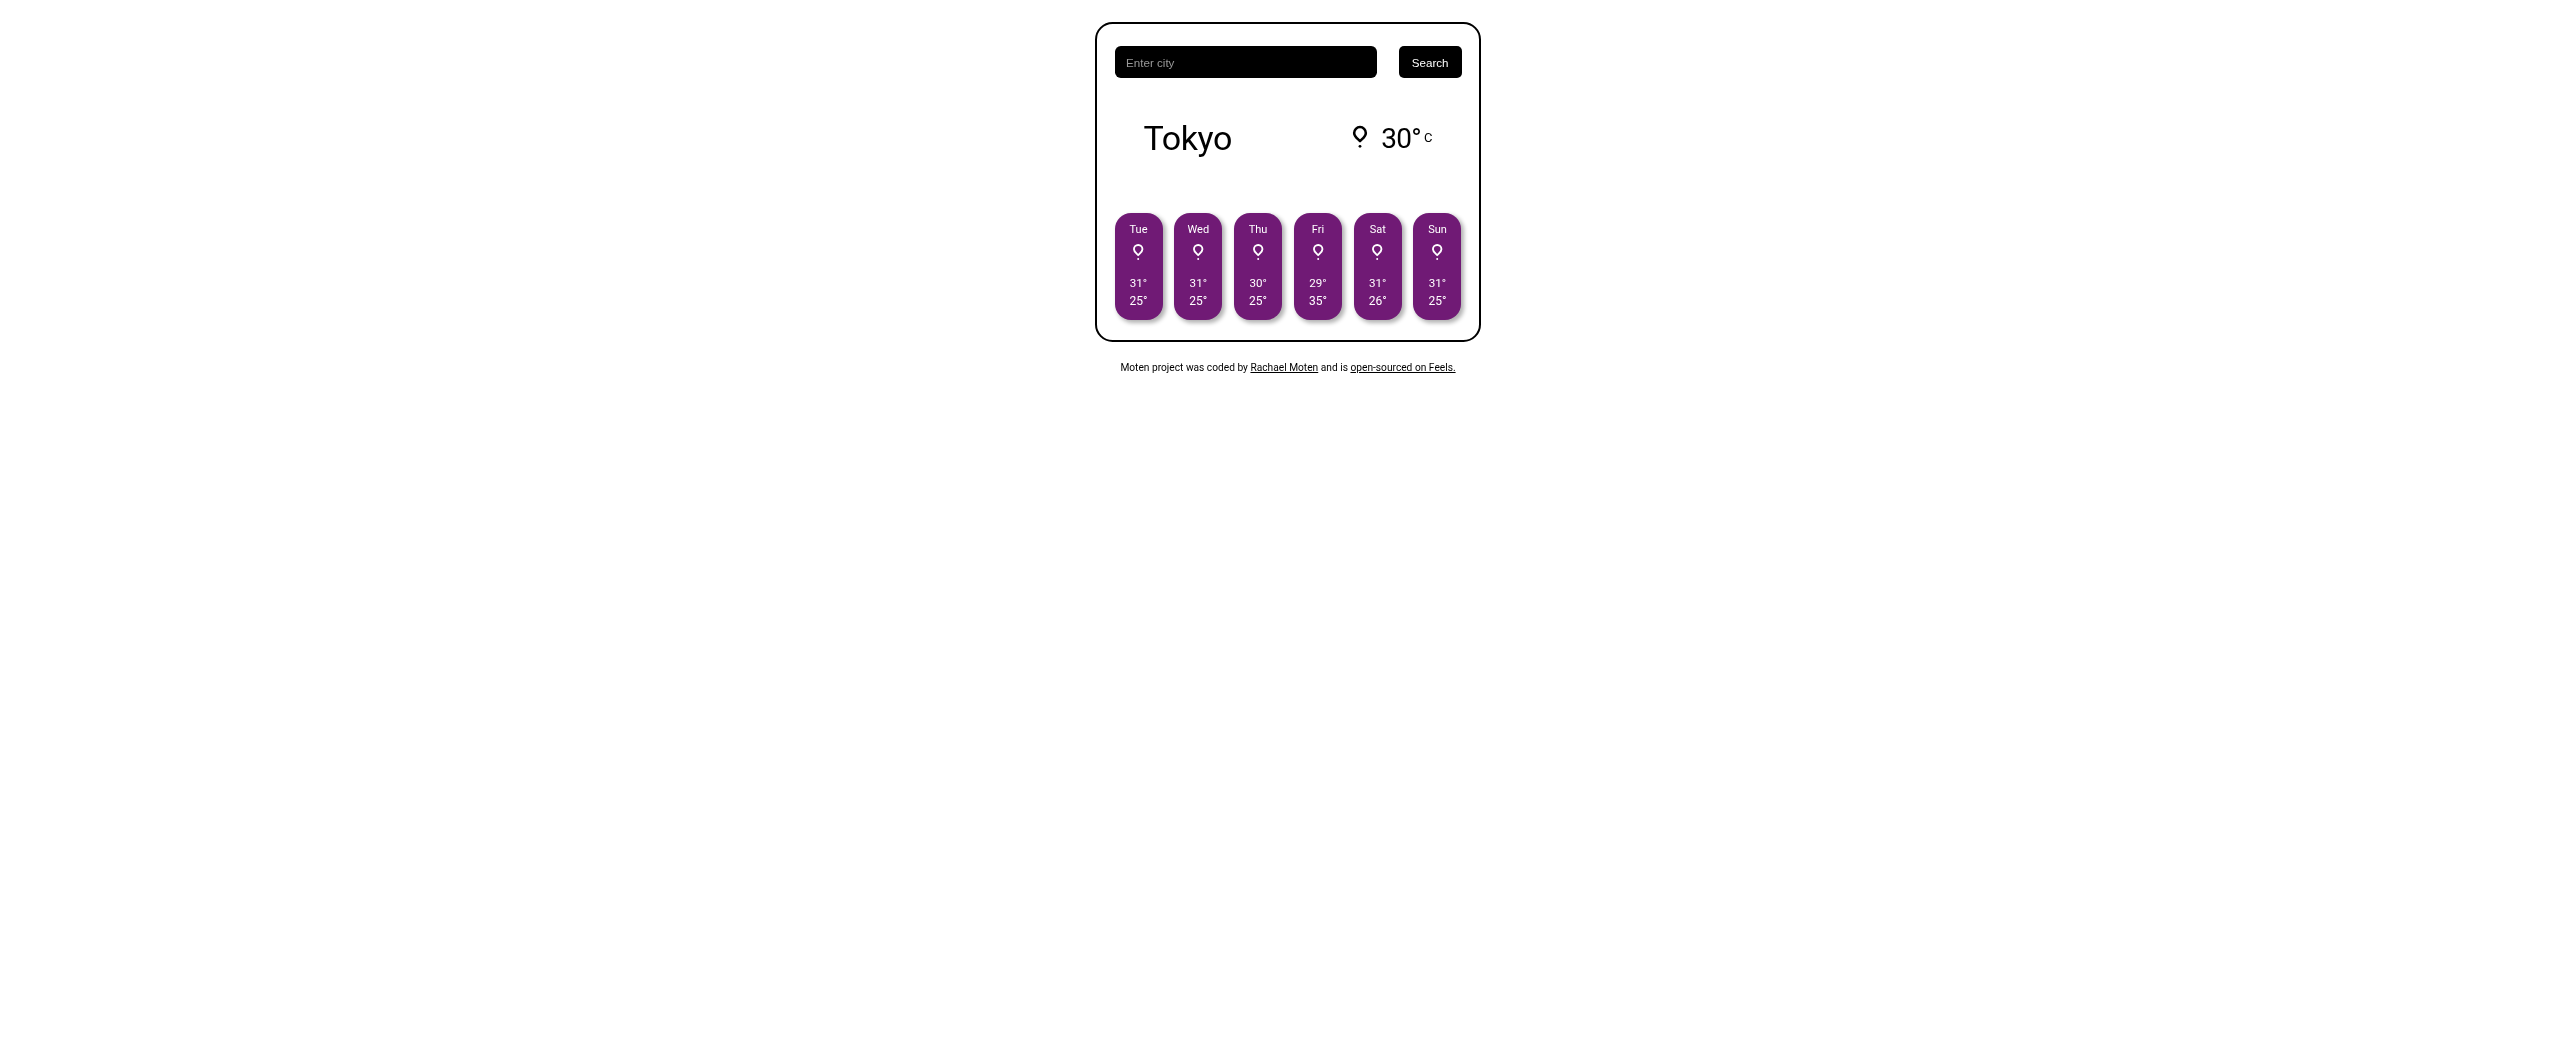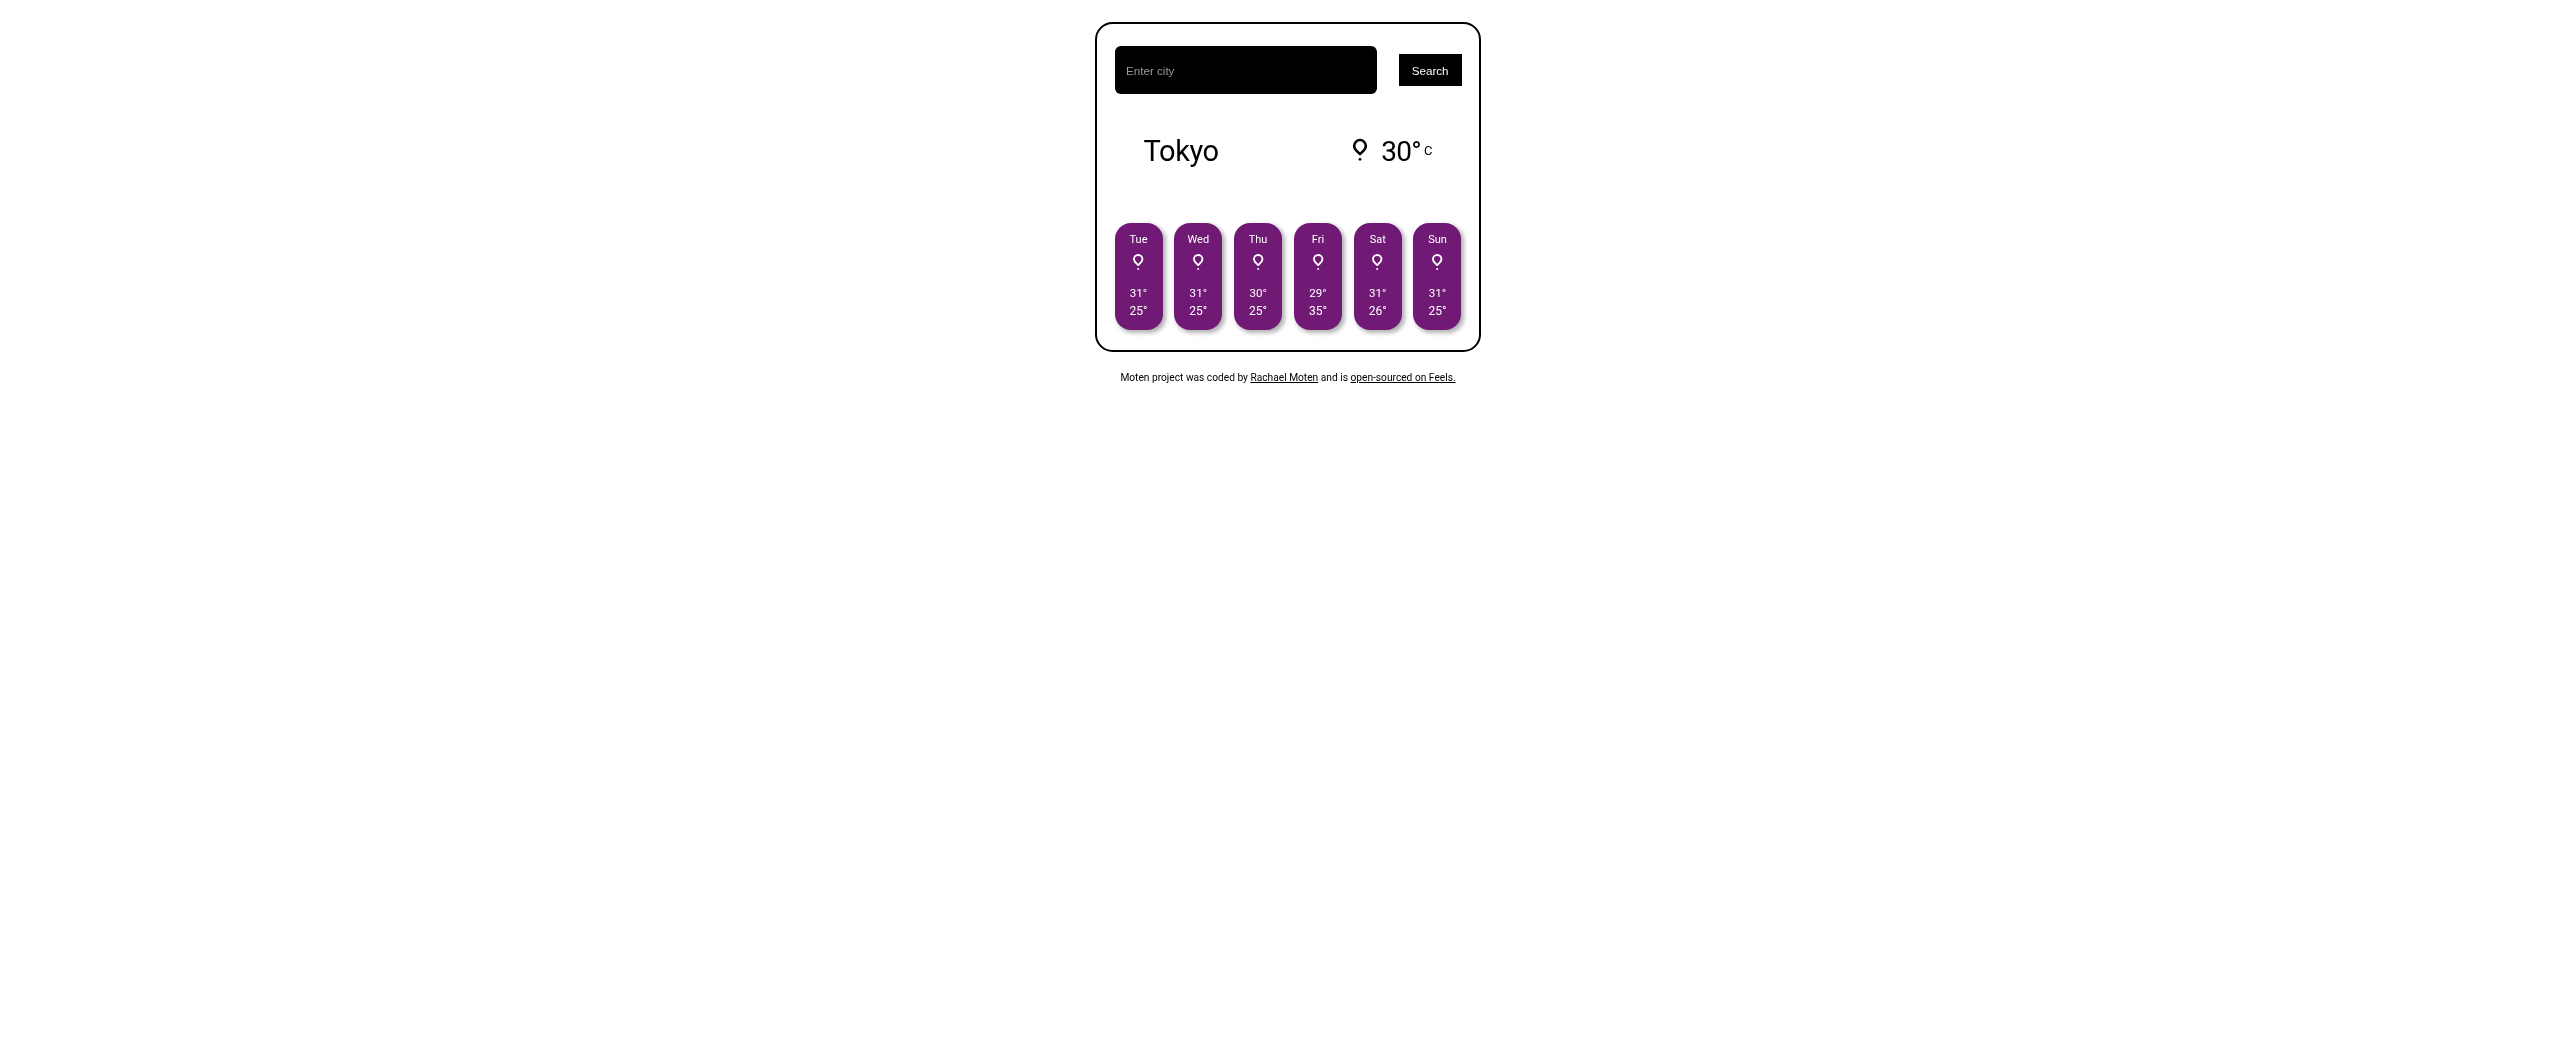--- a/index.html
+++ b/index.html
@@ -28,45 +28,45 @@
       align-items: center;
     }
     .search-input {
       flex: 1;
       background: #000;
       color: #fff;
       border: none;
       border-radius: 5.8px;
       padding: 8.7px 11.6px;
       font-size: 11.6px;
-      height: 48px;
+      height: 32px;
     }
     .search-input::placeholder {
       color: #999;
     }
     .search-button {
       background: #000;
       color: #fff;
       border: none;
-      border-radius: 0;
+      border-radius: 5px;
       padding: 8.7px 13px;
       font-size: 11.6px;
       font-weight: 400;
       height: 32px;
       cursor: pointer;
     }
     .main-row {
       display: flex;
       justify-content: space-between;
       align-items: center;
       padding: 0 29px;
       margin-bottom: 55px;
     }
     .city {
-      font-size: 29px;
+      font-size: 34px;
       font-weight: 400;
       letter-spacing: -0.4px;
     }
     .temp-block {
       display: flex;
       align-items: center;
       gap: 7.3px;
     }
     .temp-value {
       font-size: 28px;

